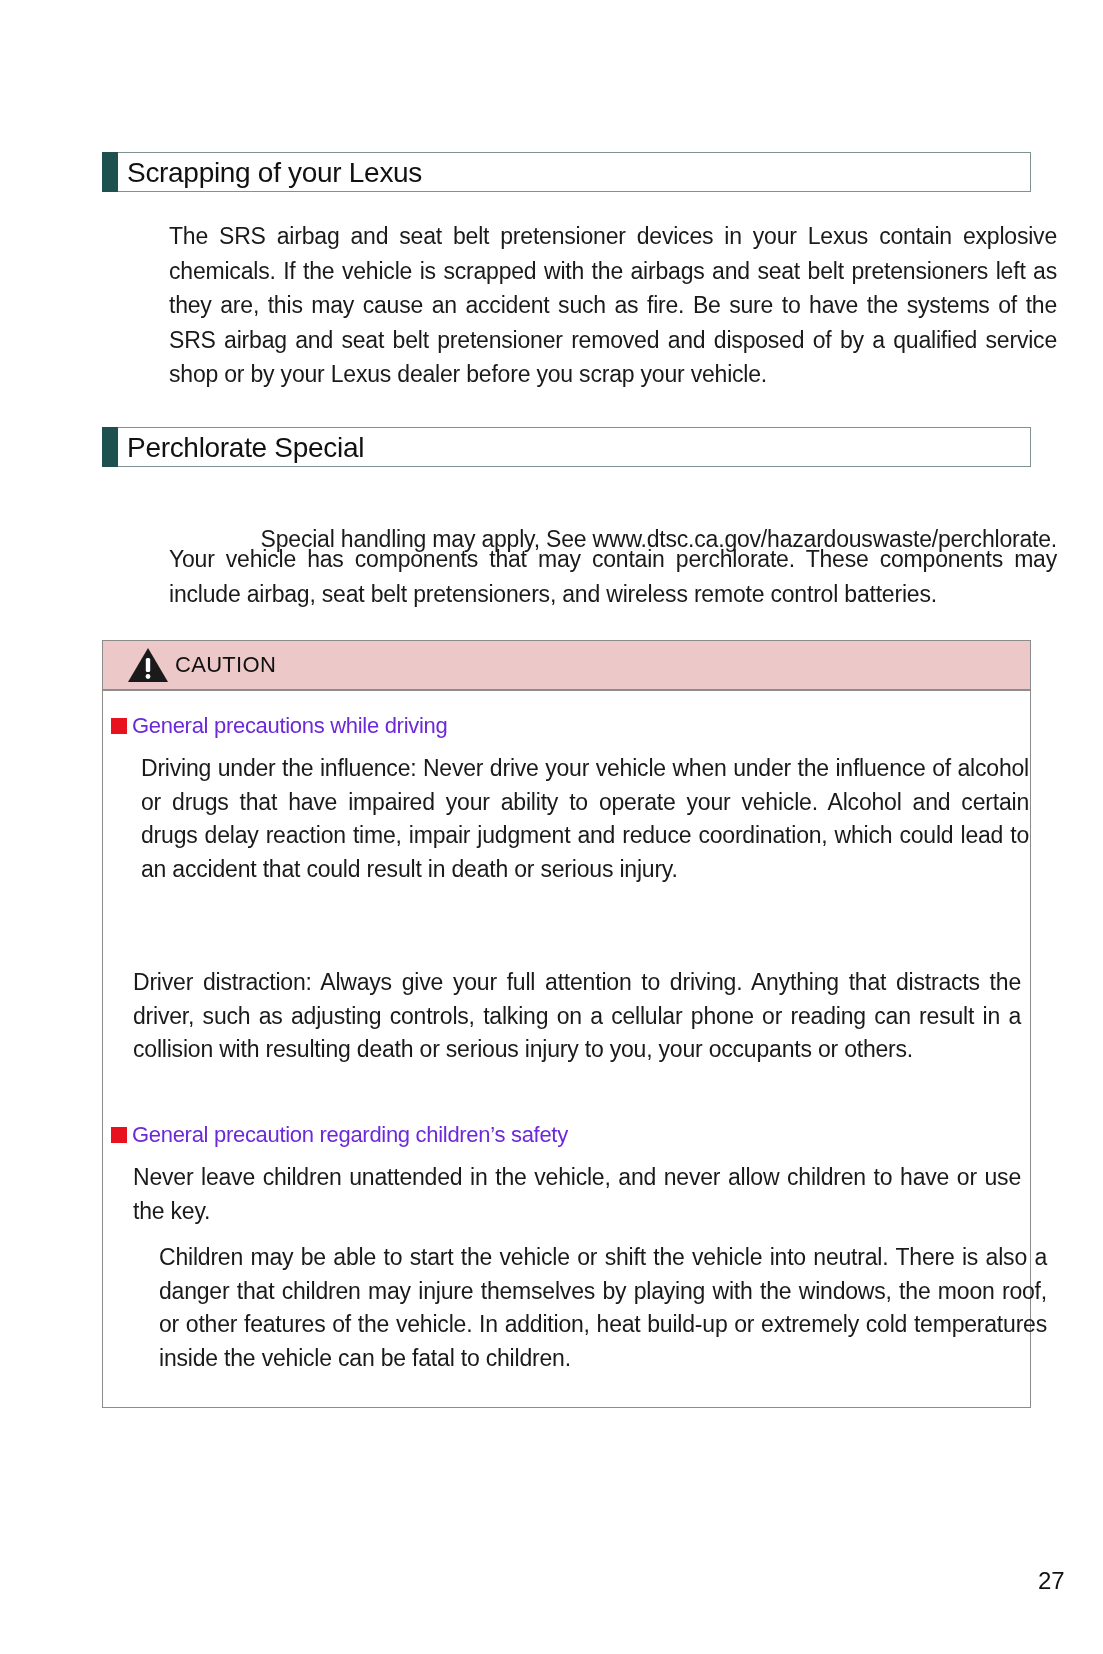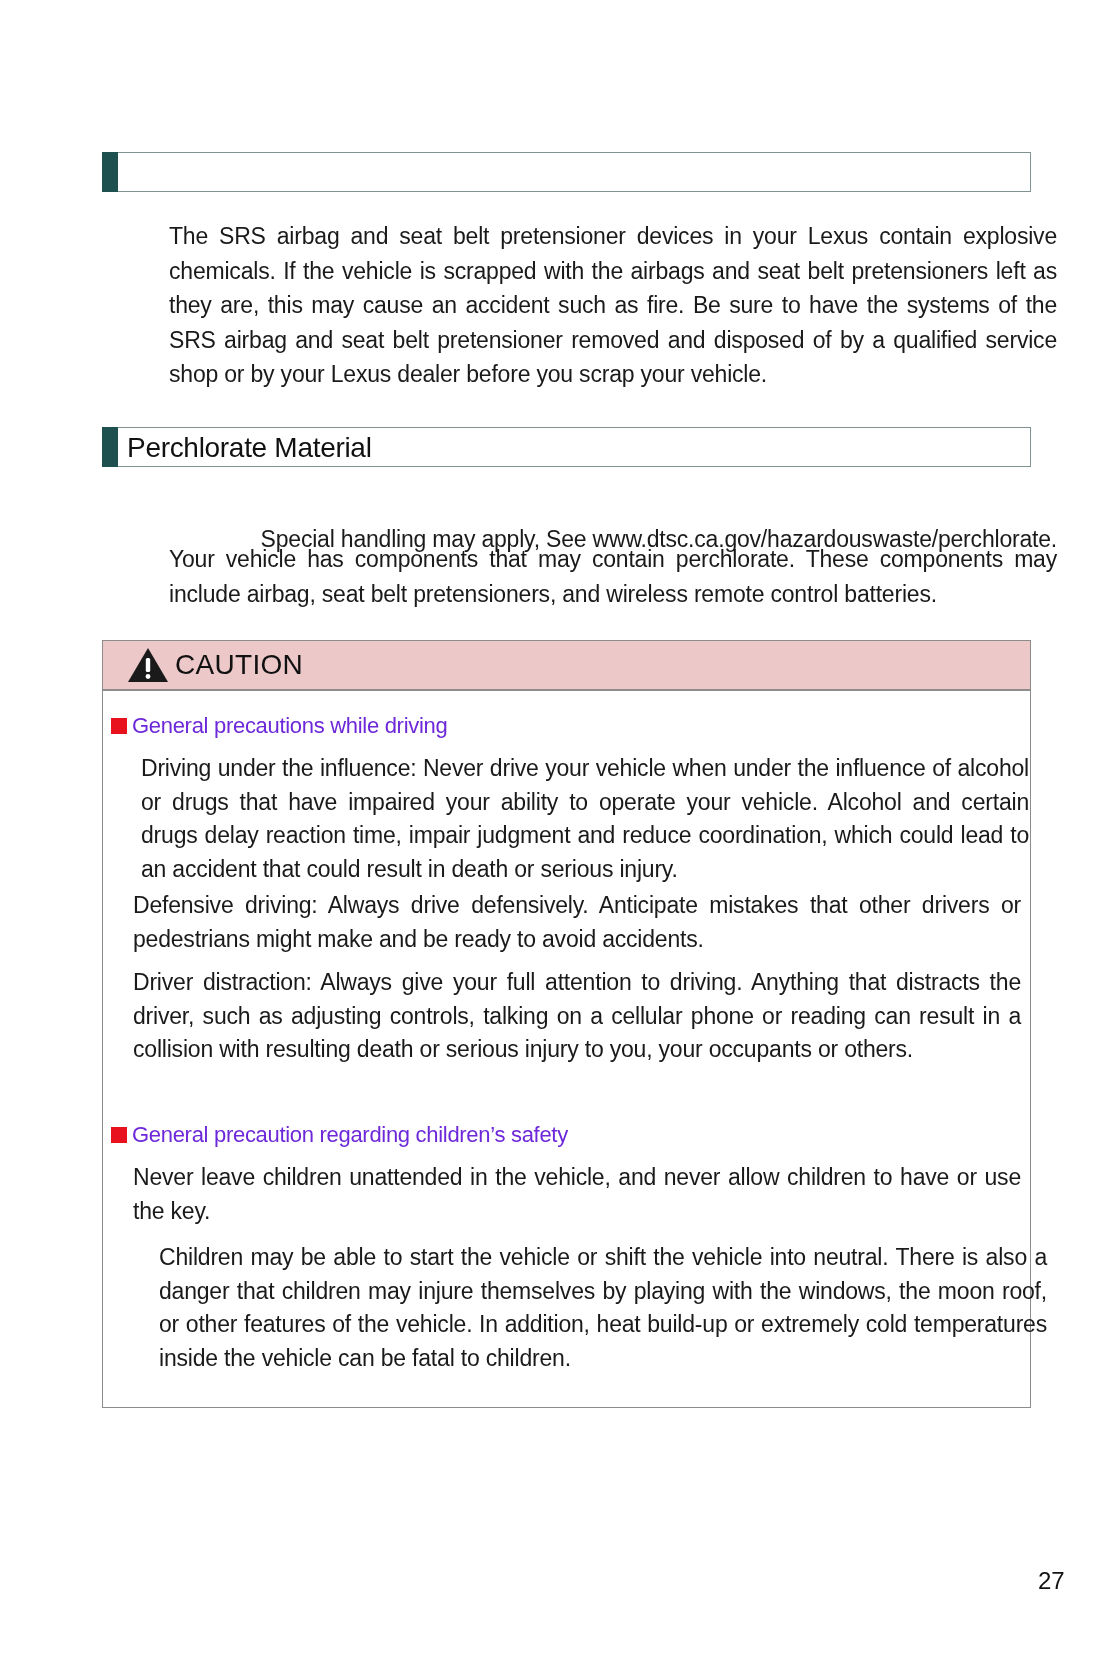--- a/index.html
+++ b/index.html
@@ -10,59 +10,59 @@
     .section-header .bar { position: absolute; left: -1px; top: -1px; bottom: -1px; width: 16px; background: #1f5050; }
     .section-header .title { position: absolute; left: 24px; top: 3px; font-size: 28px; line-height: 34px;
            color: #111; letter-spacing: -0.3px; }
     .para { position: absolute; left: 134px; width: 888px; font-size: 23px; line-height: 34.5px;
            color: #1a1a1a; text-align: justify; letter-spacing: -0.2px; margin-left: 35px; }
     .caution-box { position: absolute; left: 102px; top: 640px; width: 929px; height: 768px;
            border: 1.5px solid #8c8c8c; box-sizing: border-box; background: #fff; }
     .caution-head { position: absolute; left: 0; top: 0; right: 0; height: 50px; background: #ecc8c8;
            border-bottom: 2px solid #8c8c8c; box-sizing: border-box; }
     .caution-head .warn-icon { position: absolute; left: 24px; top: 6px; width: 42px; height: 36px; }
-    .caution-head .caution-label { position: absolute; left: 72px; top: 6px; font-size: 28px; line-height: 36px;
+    .caution-head .caution-label { position: absolute; left: 72px; top: 6px; font-size: 22px; line-height: 36px;
            color: #111; letter-spacing: 0.3px; }
     .subhead { position: absolute; left: 8px; font-size: 22px; line-height: 32px; color: #6d28d9; letter-spacing: -0.3px; }
     .subhead .sq { display: inline-block; width: 16px; height: 16px; background: #e8121e; margin-right: 5px;
            vertical-align: -1px; }
     .cpara { position: absolute; left: 30px; width: 888px; font-size: 23px; line-height: 33.5px;
            color: #1a1a1a; text-align: justify; letter-spacing: -0.2px; }
     .page-num { position: absolute; left: 1002px; top: 1567px; font-size: 24px; line-height: 28px; color: #111; margin-left: 36px; }
   </style>
 </head>
 <body>
 
 <div class="section-header" style="top:152px;">
   <div class="bar"></div>
+  <div class="title">Scrapping of your Lexus</div>
 </div>
 <div class="para" style="top:219px;">The SRS airbag and seat belt pretensioner devices in your Lexus contain explosive chemicals. If the vehicle is scrapped with the airbags and seat belt pretensioners left as they are, this may cause an accident such as fire. Be sure to have the systems of the SRS airbag and seat belt pretensioner removed and disposed of by a qualified service shop or by your Lexus dealer before you scrap your vehicle.</div>
 
 <div class="section-header" style="top:427px;">
   <div class="bar"></div>
-  <div class="title">Perchlorate Material</div>
+  <div class="title">Perchlorate Special</div>
 </div>
 <div class="para" style="top:522px; text-align:right;">Special handling may apply, See www.dtsc.ca.gov/hazardouswaste/perchlorate.</div>
 <div class="para" style="top:542px;">Your vehicle has components that may contain perchlorate. These components may include airbag, seat belt pretensioners, and wireless remote control batteries.</div>
 
 <div class="caution-box">
   <div class="caution-head">
     <svg class="warn-icon" viewBox="0 0 42 36">
       <polygon points="21,1 41,35 1,35" fill="#1a1a1a"></polygon>
       <rect x="18.8" y="11" width="4.4" height="14" rx="1.5" fill="#ffffff"></rect>
       <circle cx="21" cy="29.5" r="2.4" fill="#ffffff"></circle>
     </svg>
     <div class="caution-label">CAUTION</div>
   </div>
 
   <div class="subhead" style="top:69px;">
     <span class="sq"></span><span>General precautions while driving</span>
   </div>
   <div class="cpara" style="top:111px;margin-left:8px;">Driving under the influence: Never drive your vehicle when under the influence of alcohol or drugs that have impaired your ability to operate your vehicle. Alcohol and certain drugs delay reaction time, impair judgment and reduce coordination, which could lead to an accident that could result in death or serious injury.</div>
-  <div class="cpara" style="top:248px;">Defensive driving: Always drive defensively. Anticipate mistakes that other drivers or pedestrians might make and be ready to avoid accidents.</div>
   <div class="cpara" style="top:325px;">Driver distraction: Always give your full attention to driving. Anything that distracts the driver, such as adjusting controls, talking on a cellular phone or reading can result in a collision with resulting death or serious injury to you, your occupants or others.</div>
 
   <div class="subhead" style="top:478px;">
     <span class="sq"></span><span>General precaution regarding children’s safety</span>
   </div>
   <div class="cpara" style="top:520px;">Never leave children unattended in the vehicle, and never allow children to have or use the key.</div>
   <div class="cpara" style="top:600px;margin-left:26px;">Children may be able to start the vehicle or shift the vehicle into neutral. There is also a danger that children may injure themselves by playing with the windows, the moon roof, or other features of the vehicle. In addition, heat build-up or extremely cold temperatures inside the vehicle can be fatal to children.</div>
 </div>
 
 <div class="page-num">27</div>

